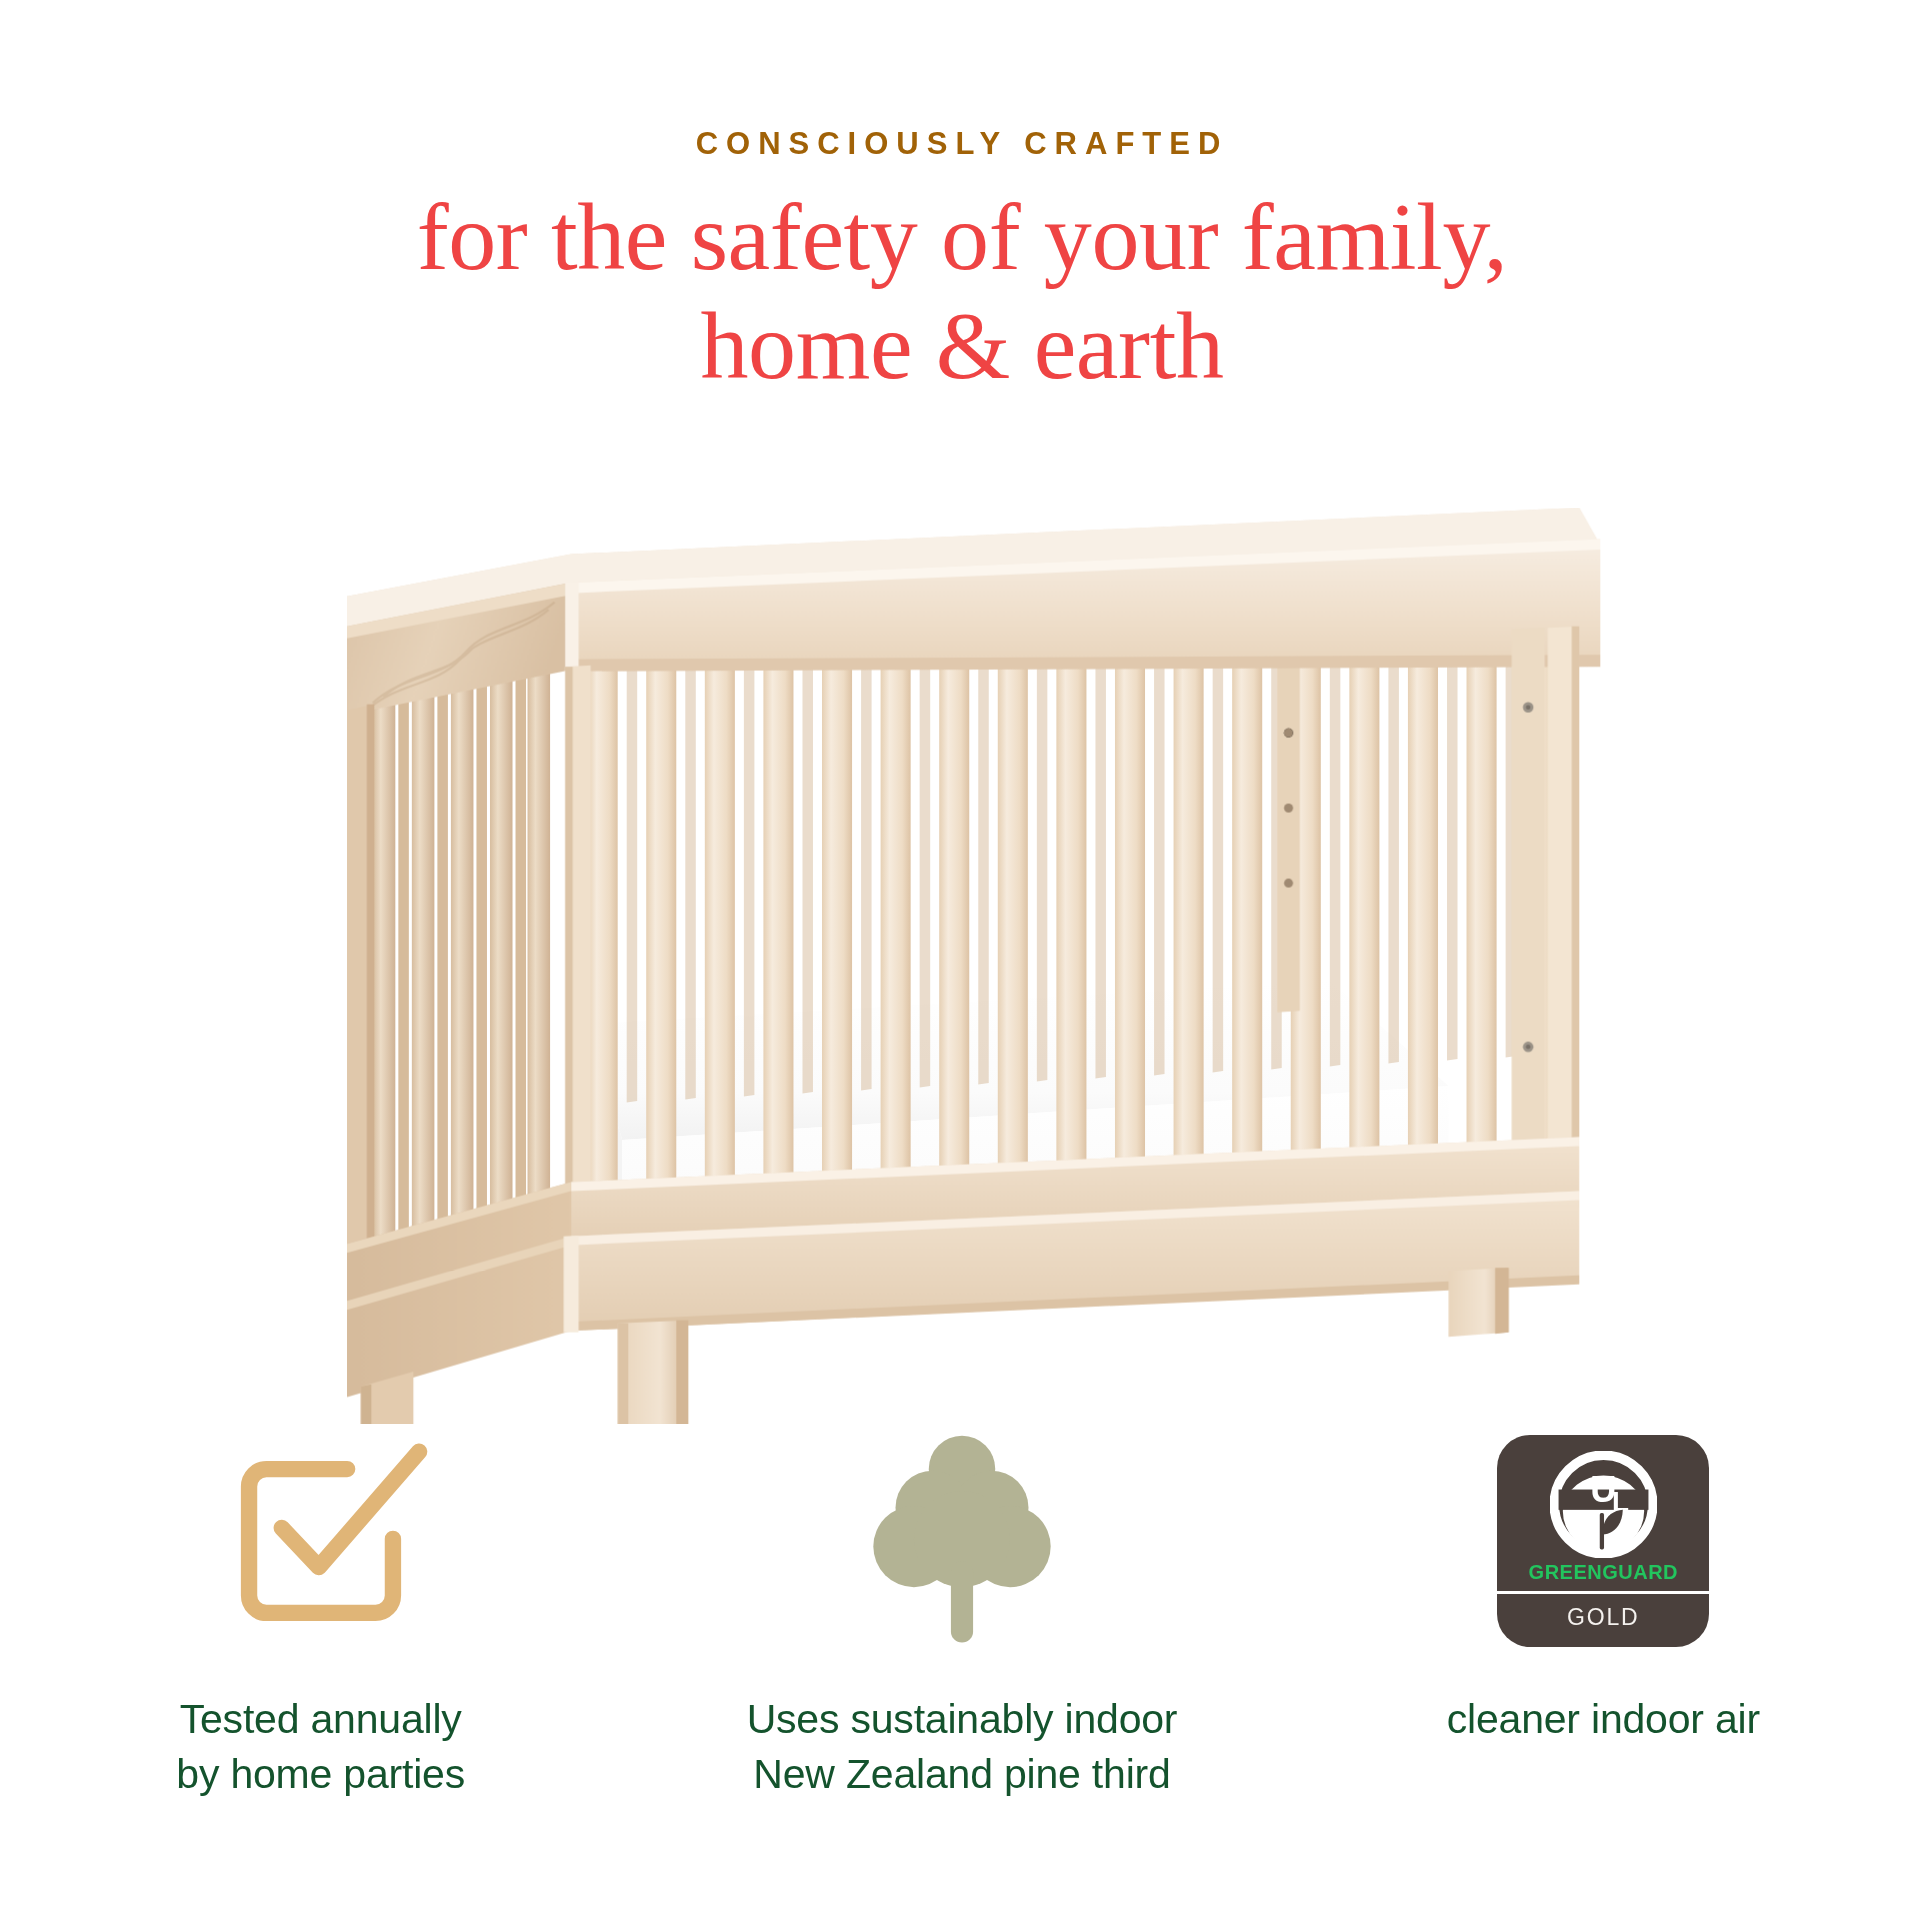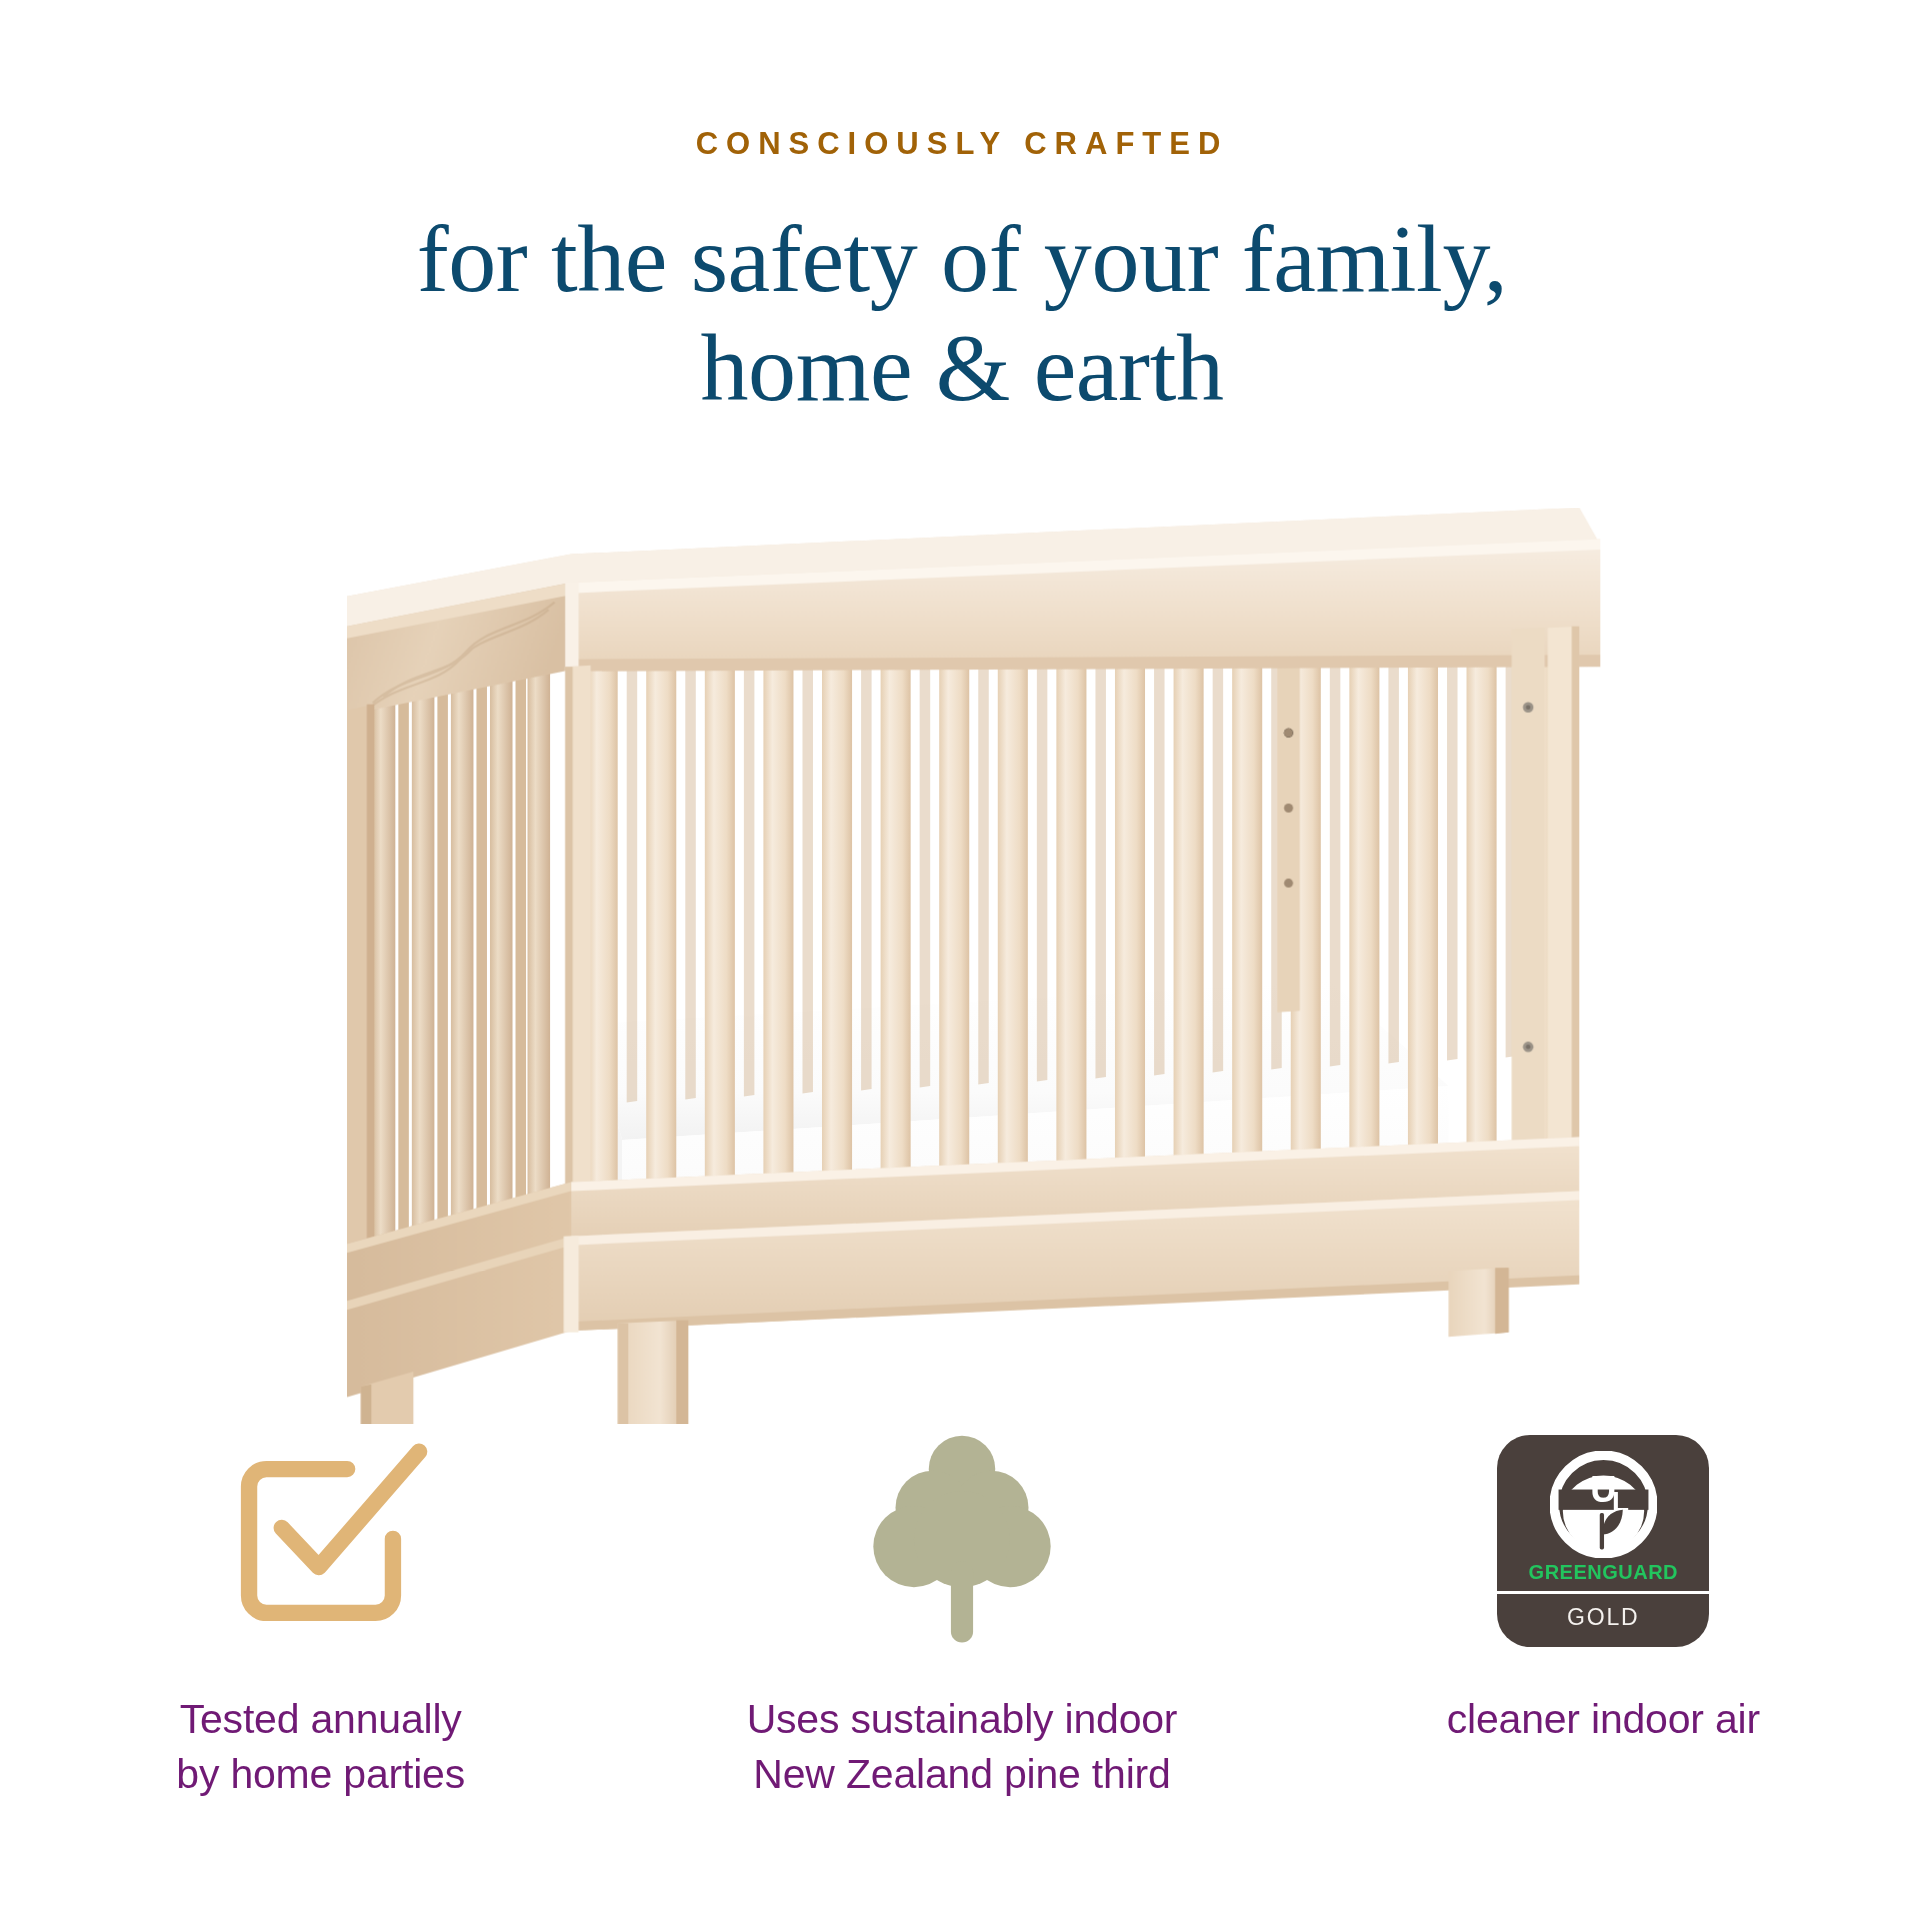--- a/index.html
+++ b/index.html
@@ -18,22 +18,22 @@
     font-size:31px;
     letter-spacing:8px;
     font-weight:600;
     color:#a16207;
     text-transform:uppercase;
     margin-top:126px;
     font-family:"Liberation Sans", sans-serif;
   }
 
   #headline {
-    margin-top:42px;
-    color:#0c4a6e;
+    margin-top:20px;
+    color:#ef4444;
     font-size:89px;
     line-height:1.14;
     font-weight:400;
     font-family:"DejaVu Serif", serif;
     letter-spacing:-0.4px;
   }
   #headline .hl-line { display:block; font-family:"Liberation Serif", serif; font-size:96px; }
 
   
   #crib-figure {
@@ -56,21 +56,21 @@
     flex-direction:column;
     align-items:center;
   }
   .feature-icon {
     height:225px;
     display:flex; align-items:center; justify-content:center;
   }
   .feature-caption {
     margin-top:39px;
     text-align:center;
-    color:#701a75;
+    color:#14532d;
     font-size:41px;
     line-height:1.34;
     font-weight:400;
     letter-spacing:-0.2px;
   }
   .feature-caption span { display:block; }
 
   
   .gg-badge {
     width:212px; height:212px;

